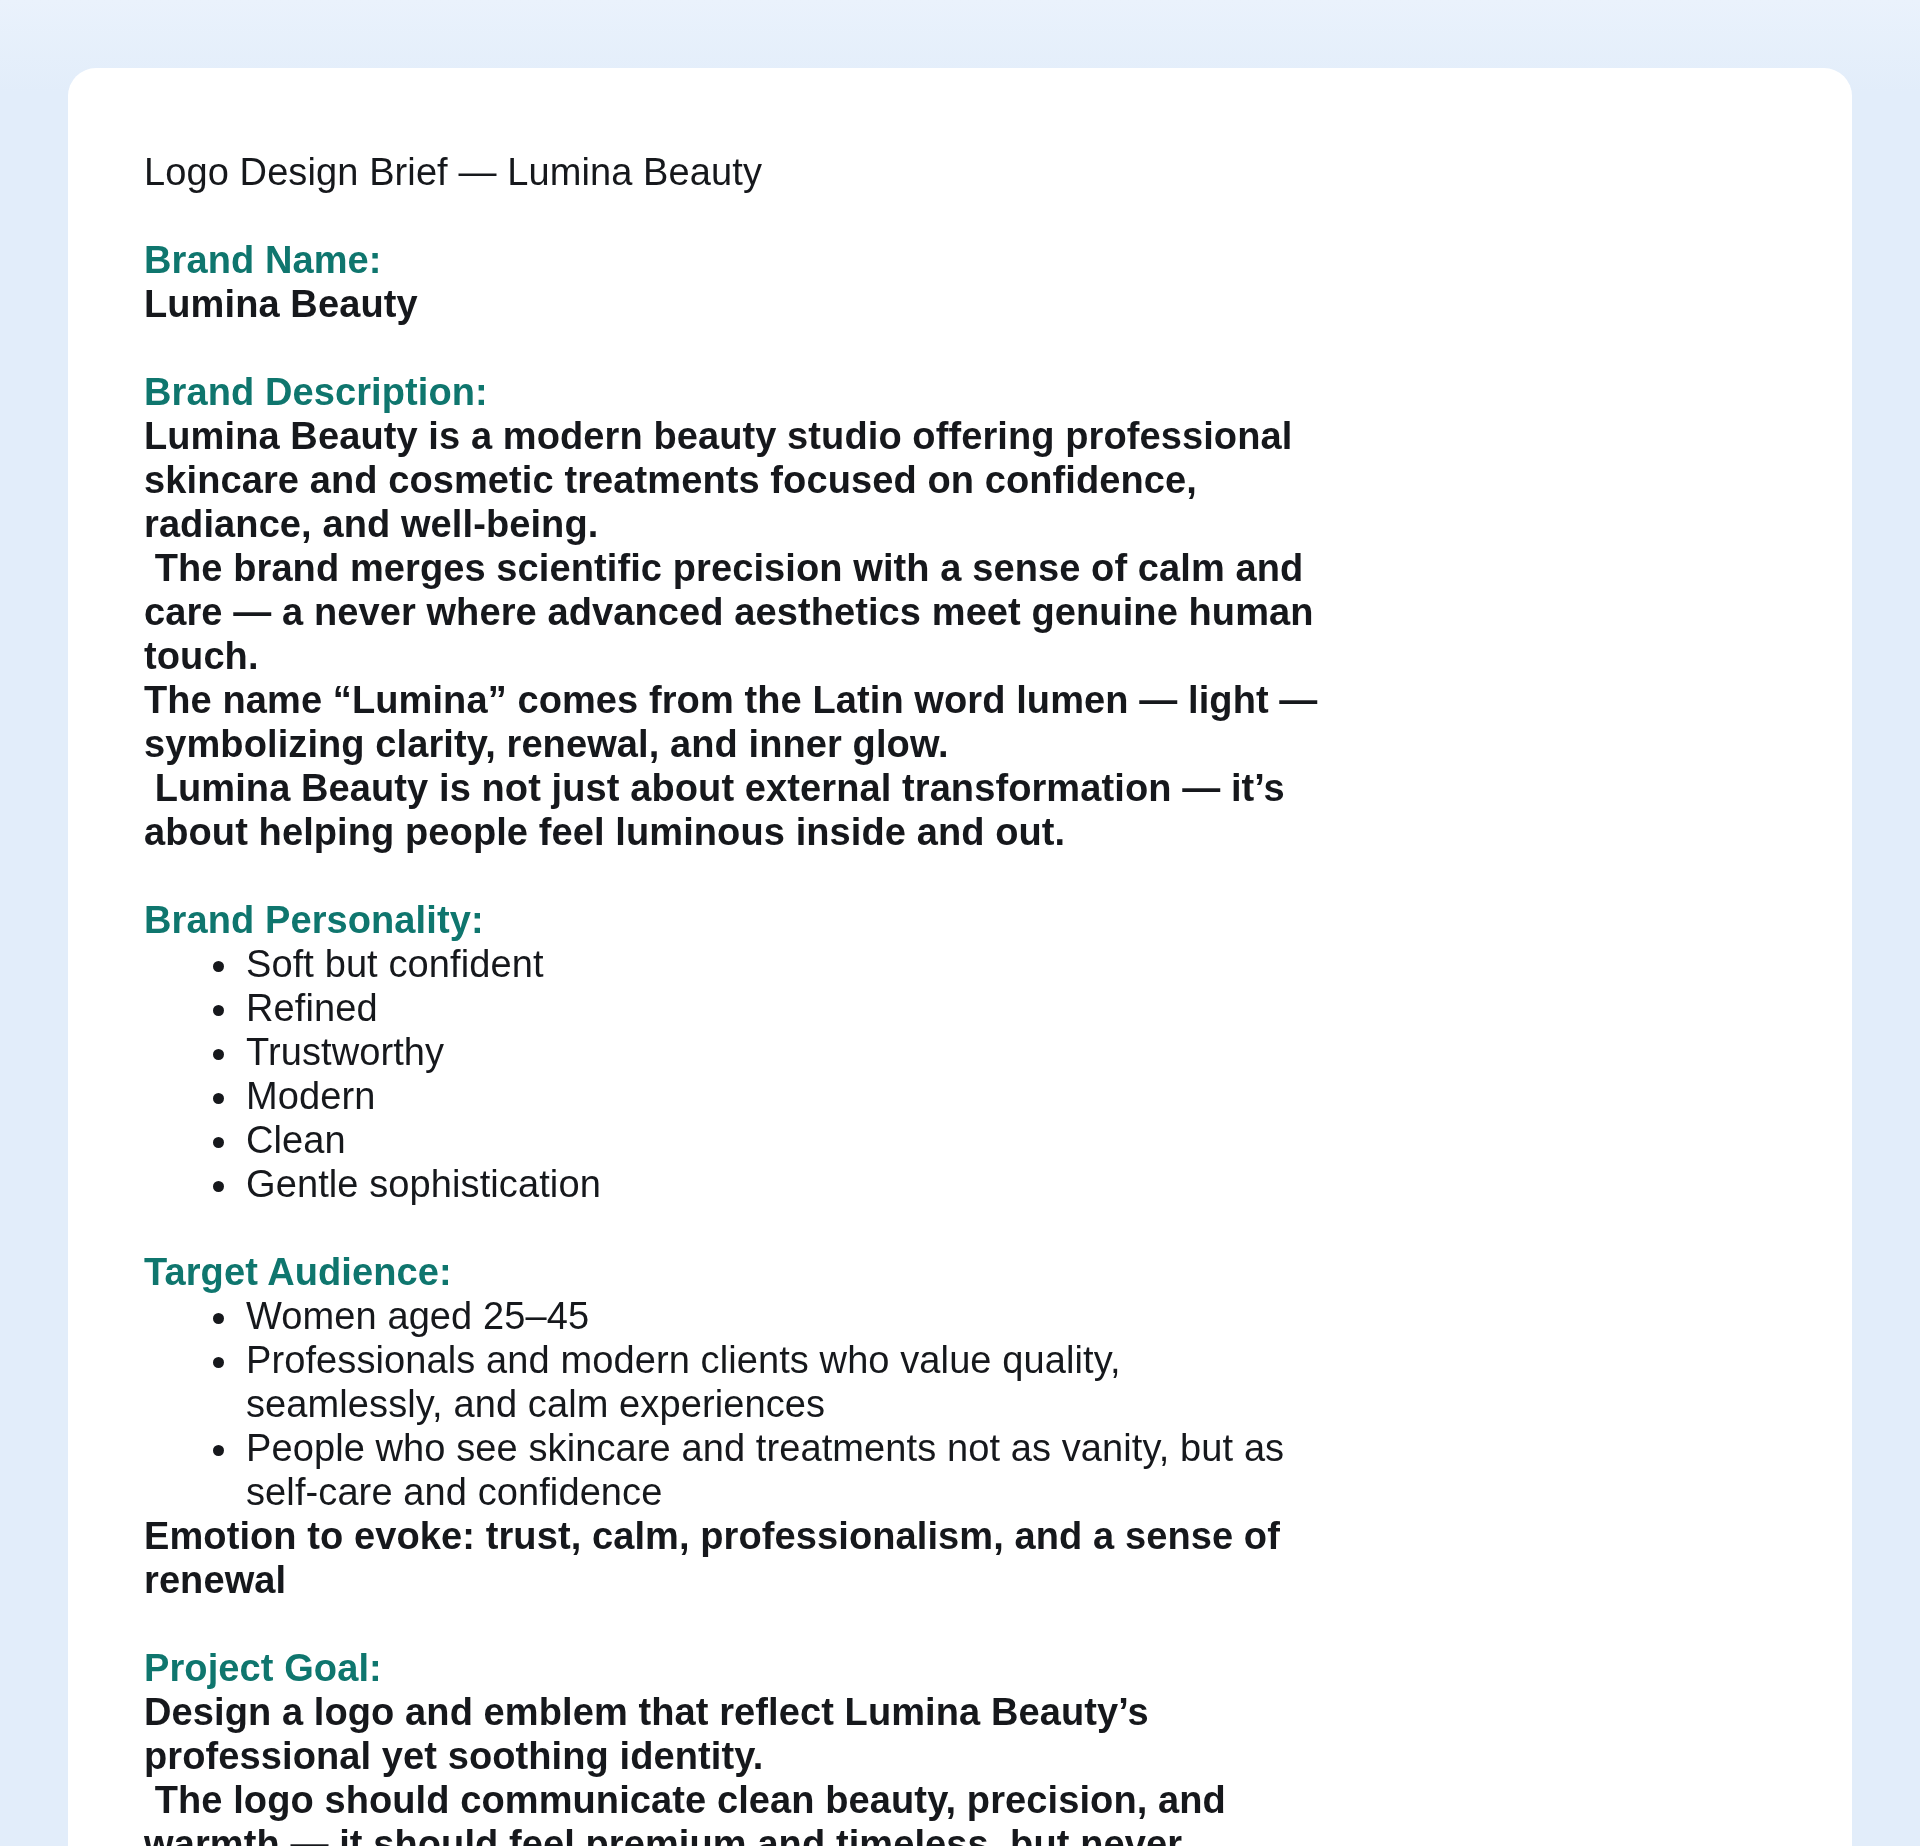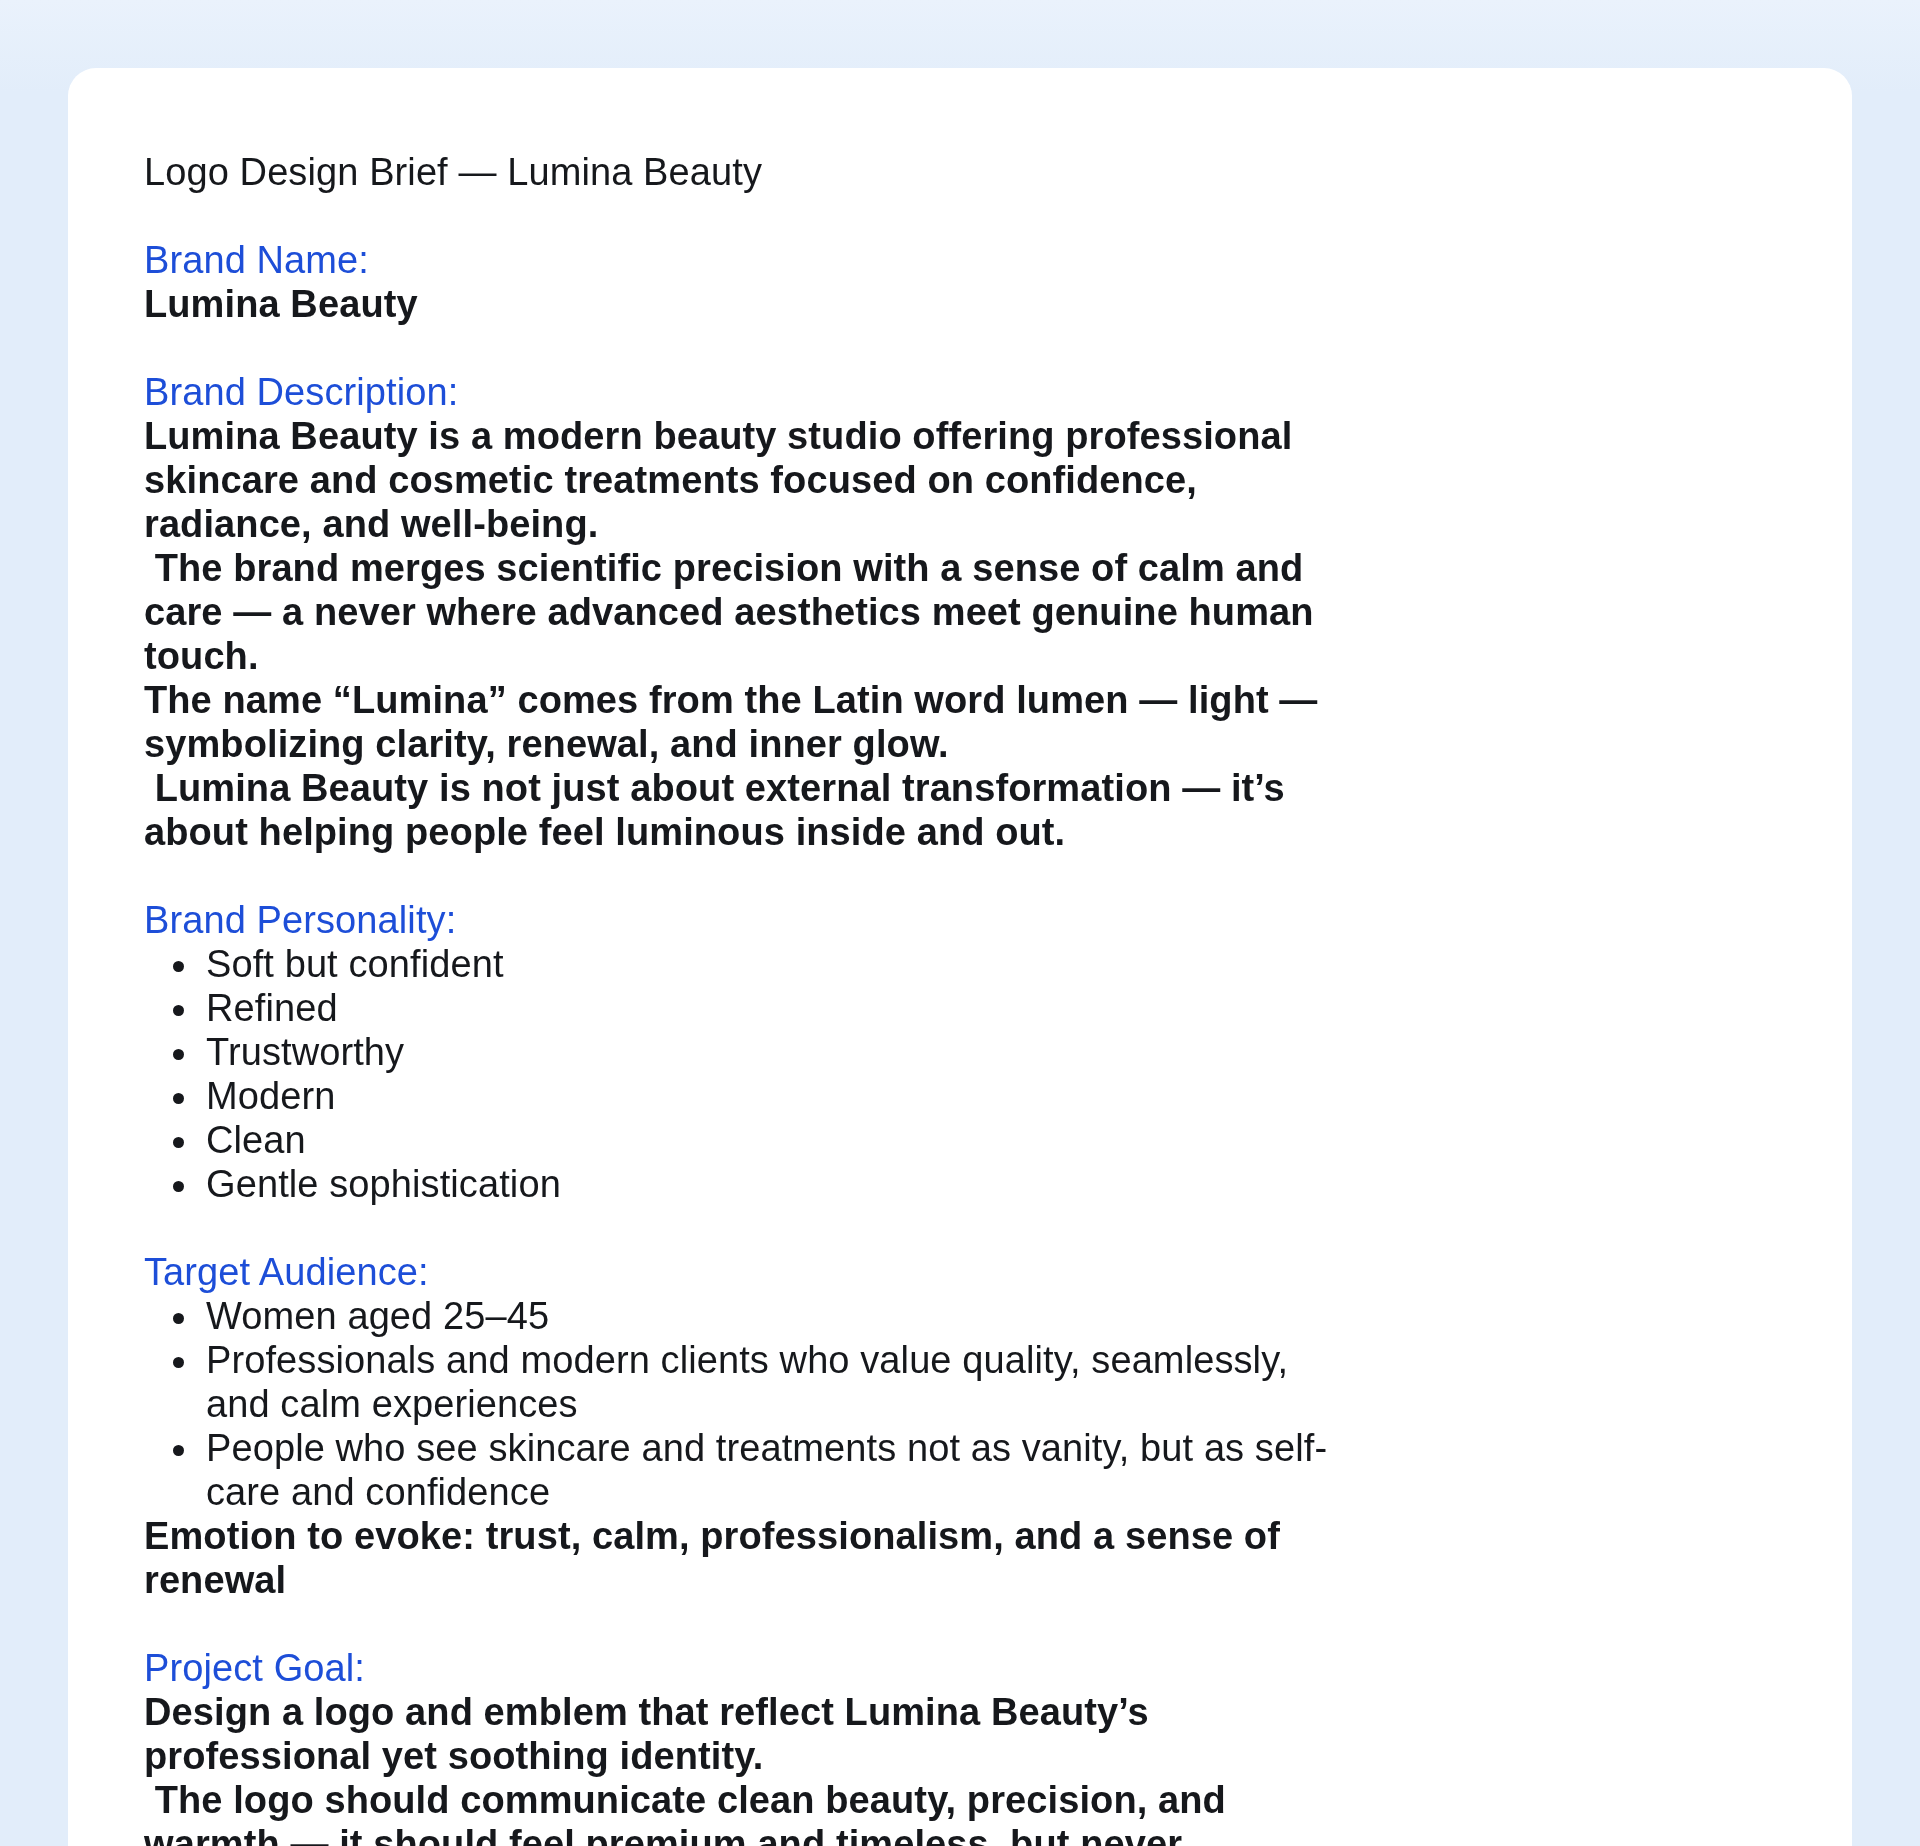--- a/index.html
+++ b/index.html
@@ -30,36 +30,37 @@
     letter-spacing: 0.1px;
   }
   .title {
     font-weight: 400;
     color: #16181c;
   }
   .block {
     margin-top: 44px;
   }
   .h {
-    font-weight: 400;
-    color: #1d4ed8;
+    font-weight: 700;
+    color: #0f766e;
   }
   .p {
     white-space: pre-wrap;
     max-width: 1224px;
     font-weight: bold;
   }
   ul.list {
     list-style: disc outside;
     margin: 0;
     padding-left: 58px;
     max-width: 1224px;
   }
   ul.list li {
     padding-left: 4px;
+    margin-left: 40px;
   }
 </style>
 </head>
 <body>
 
 <div class="page">
   <div class="card">
     <div class="content">
 
       <div class="title">Logo Design Brief — Lumina Beauty</div>

